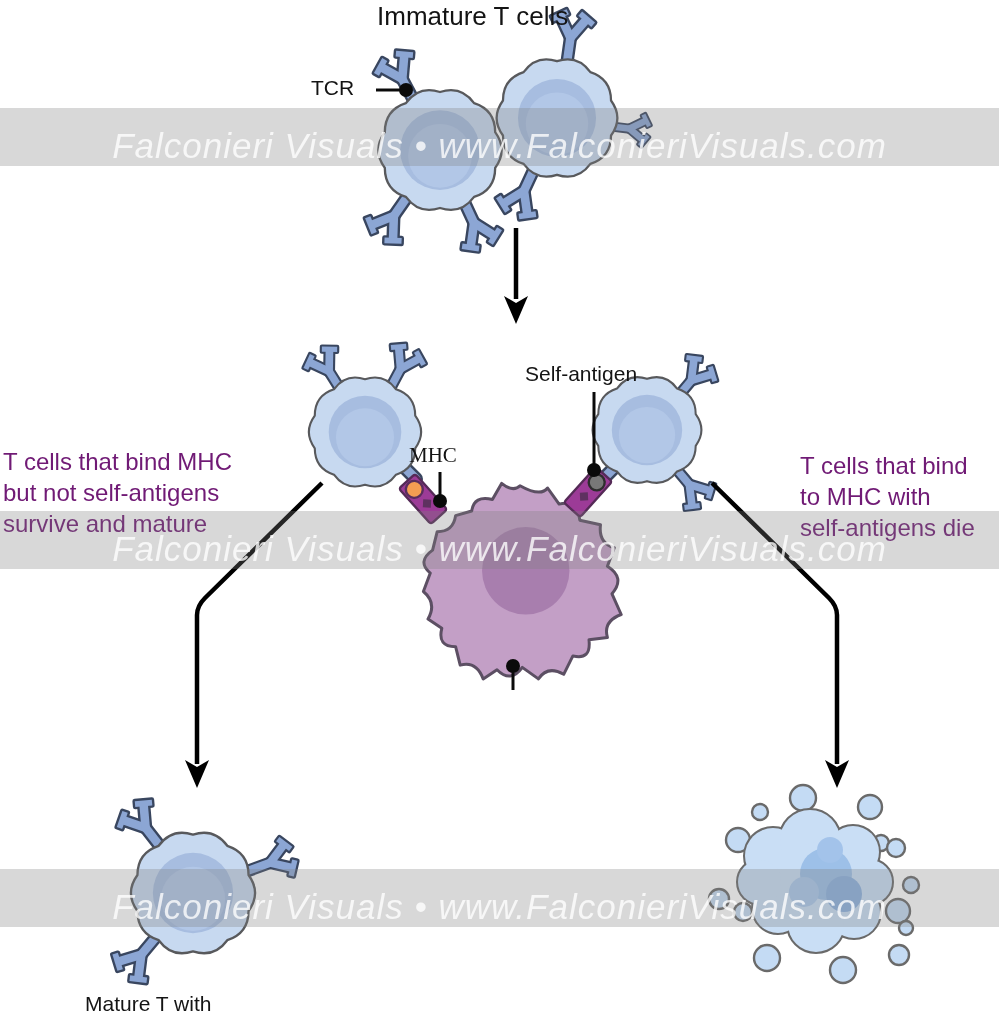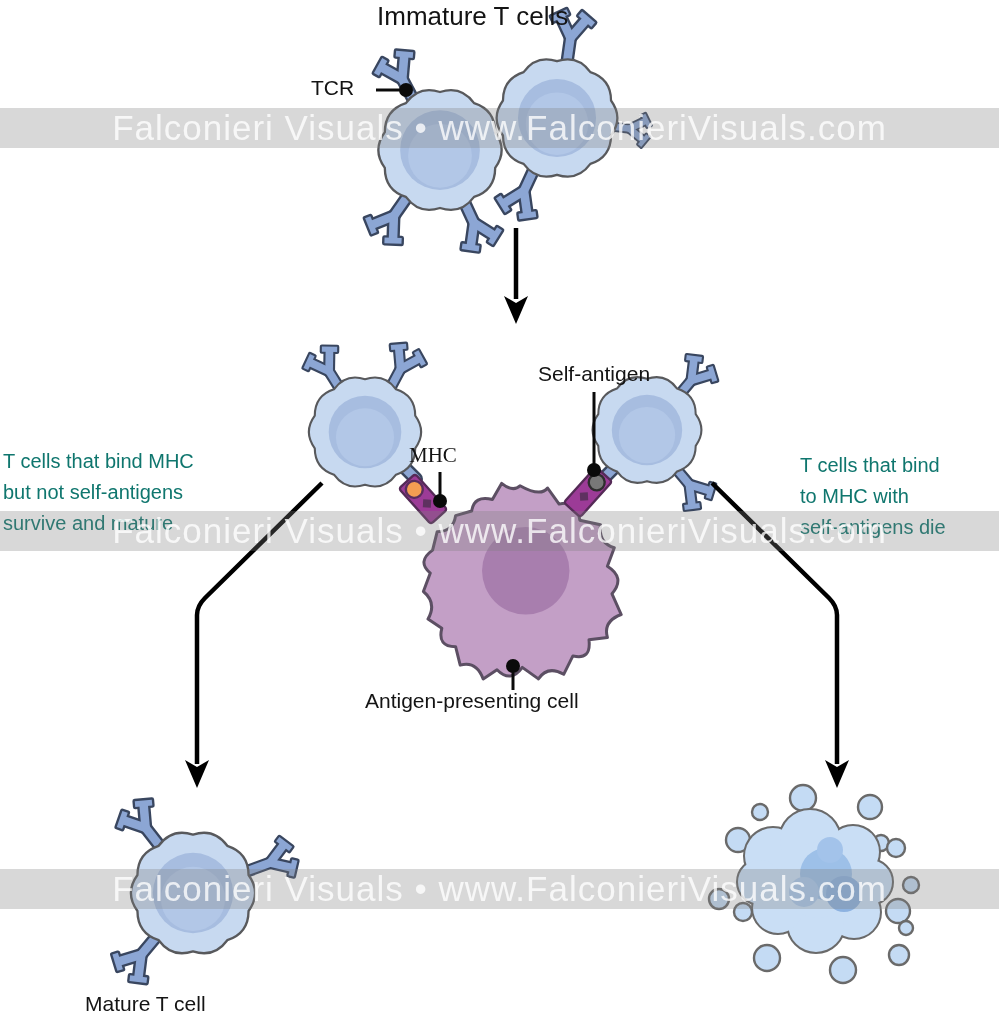--- a/index.html
+++ b/index.html
@@ -9,29 +9,30 @@
     font-family:"Liberation Sans", sans-serif;
     color:#111;
   }
   .art { position:absolute; inset:0; z-index:1; }
   .lbl {
     position:absolute; z-index:2; font-size:21px; line-height:1.1;
     color:#141414; white-space:nowrap;
   }
   .lbl.center { text-align:left; }
   .note {
-    position:absolute; z-index:2; font-size:20px; line-height:31px;
-    color:#0f766e; white-space:pre-line;
+    position:absolute; z-index:2; font-size:24px; line-height:31px;
+    color:#701a75; white-space:pre-line;
   }
   .note.right-align { text-align:left; }
   .wm {
-    position:absolute; left:0; width:999px; height:40px; z-index:3;
+    position:absolute; left:0; width:999px; height:58px; z-index:3;
     background:rgba(125,125,125,0.30);
-    display:flex; align-items:flex-start; justify-content:center;
+    display:flex; align-items:flex-end; justify-content:center;
     pointer-events:none;
+    font-style:italic;
   }
   .wm span {
     font-size:35px; font-weight:400; letter-spacing:1px;
     color:rgba(255,255,255,0.78); white-space:nowrap;
   }
   
   .cell-body { fill:#c7d9f0; stroke:#58595c; stroke-width:3.2; }
   .cell-inner { fill:#a7bde0; }
   .cell-inner2 { fill:#b2c7e7; }
   .tcr-out { fill:#39465f; stroke:#39465f; stroke-width:5; stroke-linejoin:round; }
@@ -250,35 +251,34 @@
         <circle cx="-14" cy="14" r="15" fill="#abc9ec"></circle>
         <circle cx="12" cy="-28" r="13" fill="#a3c3ea"></circle>
       </g>
     </g>
   </svg>
 
   <div class="lbl center" style="left:377px; top:2px; width:300px; font-size:26px;">Immature T cells</div>
 
   <div class="lbl" style="left:311px; top:76px;">TCR</div>
 
-  <div class="lbl" style="left:538px; top:362px;">Self-antigen</div>
+  <div class="lbl" style="left:525px; top:362px;">Self-antigen</div>
 
   <div class="lbl" style="left:409px; top:444px;font-family:Liberation Serif, serif;">MHC</div>
 
   <div class="note" style="left:3px; top:446px; width:330px;">T cells that bind MHC
 but not self-antigens
 survive and mature</div>
 
   <div class="note right-align" style="left:800px; top:450px; width:199px;">T cells that bind
 to MHC with
 self-antigens die</div>
 
-  <div class="lbl center" style="left:365px; top:689px; width:300px;">Antigen-presenting cell</div>
-
-  <div class="lbl center" style="left:85px; top:992px; width:200px;">Mature T cell</div>
+
+  <div class="lbl center" style="left:85px; top:992px; width:200px;">Mature T with</div>
 
 
   <div class="wm" style="top:108px;">
     <span>Falconieri Visuals • www.FalconieriVisuals.com</span>
   </div>
   <div class="wm" style="top:511px;">
     <span>Falconieri Visuals • www.FalconieriVisuals.com</span>
   </div>
   <div class="wm" style="top:869px;">
     <span>Falconieri Visuals • www.FalconieriVisuals.com</span>

